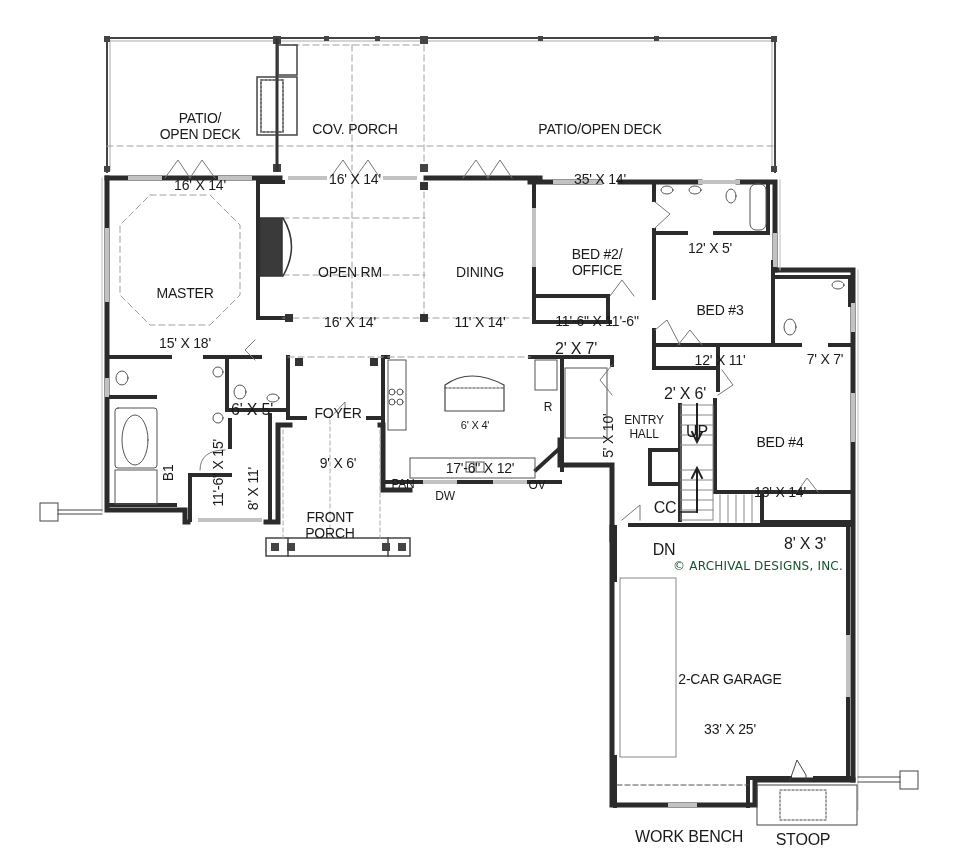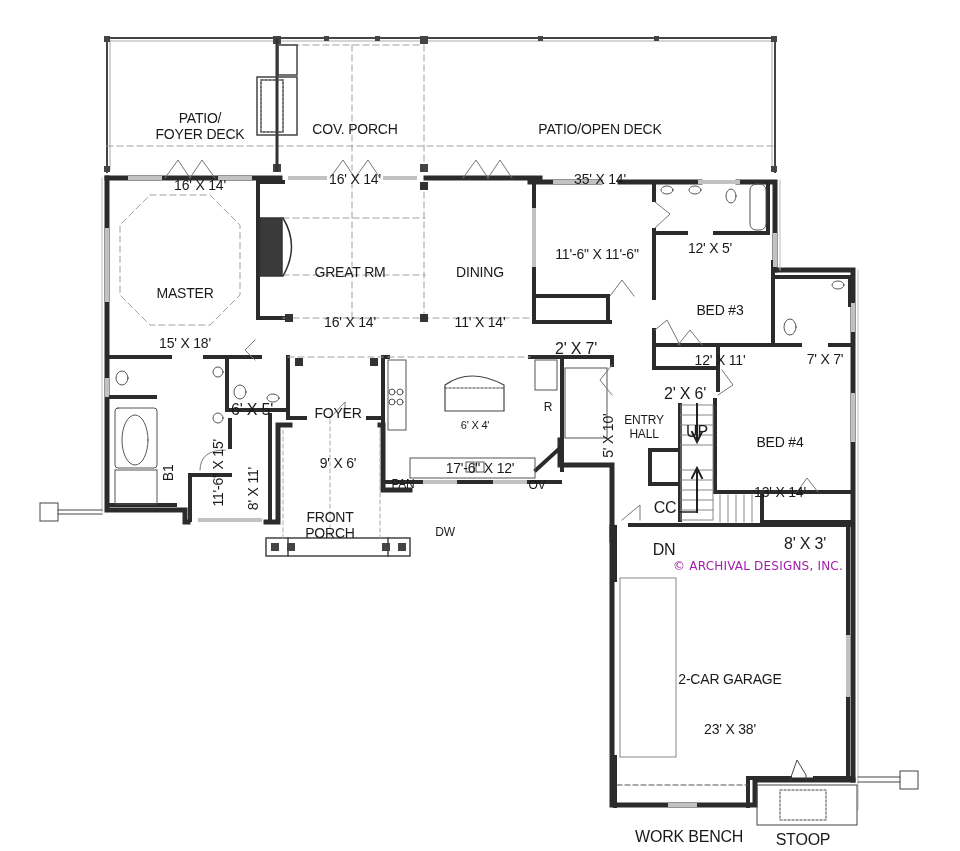--- a/index.html
+++ b/index.html
@@ -5,21 +5,21 @@
   html, body { margin: 0; padding: 0; background: #ffffff; }
   body { width: 960px; height: 851px; overflow: hidden; position: relative; }
   #plan { position: absolute; left: 0; top: 0; width: 960px; height: 851px; }
   .lbl { position: absolute; font-family: "Liberation Sans", sans-serif; color: #1a1a1a; text-align: center; white-space: pre; line-height: 1.2; letter-spacing: -0.2px; }
   .fs14 { font-size: 14px; }
   .fs13 { font-size: 16px; }
   .fs12 { font-size: 12px; }
   .fs10 { font-size: 12px; }
   .fs9 { font-size: 11px; }
   .vert { transform: rotate(-90deg); transform-origin: center center; }
-  .copy { font-family: "DejaVu Sans", sans-serif; font-size: 12px; letter-spacing: 0.2px; color: #a21caf; }
+  .copy { font-family: "DejaVu Sans", sans-serif; font-size: 12px; letter-spacing: 0.2px; color: #14532d; }
 </style>
 </head>
 <body>
 
 <svg id="plan" viewBox="0 0 960 851" xmlns="http://www.w3.org/2000/svg">
   <g fill="none" stroke-linecap="square">
 
     <g stroke="#444" stroke-width="2">
       <polyline points="107,172 107,38 775,38 775,172"></polyline>
     </g>
@@ -320,44 +320,46 @@
       <line x1="58" y1="514" x2="102" y2="514"></line>
       <rect x="900" y="771" width="18" height="18"></rect>
       <line x1="858" y1="777" x2="900" y2="777"></line>
       <line x1="858" y1="782" x2="900" y2="782"></line>
     </g>
   </g>
 </svg>
 
 <div class="lbl fs14" style="left:140px;top:76px;width:120px;">
   <div>PATIO/
-FOYER DECK</div>
+OPEN DECK</div>
   <div>16' X 14'</div>
 </div>
 <div class="lbl fs14" style="left:300px;top:87px;width:110px;">
   <div>COV. PORCH</div>
   <div>16' X 14'</div>
 </div>
 <div class="lbl fs14" style="left:520px;top:87px;width:160px;">
   <div>PATIO/OPEN DECK</div>
   <div>35' X 14'</div>
 </div>
 <div class="lbl fs14" style="left:135px;top:251px;width:100px;">
   <div>MASTER</div>
   <div>15' X 18'</div>
 </div>
 <div class="lbl fs14" style="left:300px;top:230px;width:100px;">
-  <div>GREAT RM</div>
+  <div>OPEN RM</div>
   <div>16' X 14'</div>
 </div>
 <div class="lbl fs14" style="left:440px;top:230px;width:80px;">
   <div>DINING</div>
   <div>11' X 14'</div>
 </div>
 <div class="lbl fs14" style="left:545px;top:212px;width:104px;">
+  <div>BED #2/
+OFFICE</div>
   <div>11'-6" X 11'-6"</div>
 </div>
 <div class="lbl fs14" style="left:680px;top:206px;width:60px;">
   <div>12' X 5'</div>
 </div>
 <div class="lbl fs14" style="left:680px;top:268px;width:80px;">
   <div>BED #3</div>
   <div>12' X 11'</div>
 </div>
 <div class="lbl fs13" style="left:550px;top:301px;width:52px;">
@@ -389,21 +391,21 @@
 </div>
 <div class="lbl fs9" style="left:450px;top:393px;width:50px;">
   <div>6' X 4'</div>
 </div>
 <div class="lbl fs14" style="left:430px;top:426px;width:100px;">
   <div>17'-6" X 12'</div>
 </div>
 <div class="lbl fs12" style="left:386px;top:448px;width:34px;">
   <div>PAN</div>
 </div>
-<div class="lbl fs12" style="left:430px;top:460px;width:30px;margin-top:36px;">
+<div class="lbl fs12" style="left:430px;top:460px;width:30px;">
   <div>DW</div>
 </div>
 <div class="lbl fs12" style="left:525px;top:449px;width:24px;">
   <div>OV</div>
 </div>
 <div class="lbl fs12" style="left:540px;top:371px;width:16px;">
   <div>R</div>
 </div>
 <div class="lbl fs14 vert" style="left:575px;top:402px;width:50px;">
   <div>5' X 10'</div>
@@ -426,20 +428,20 @@
   <div>13' X 14'</div>
 </div>
 <div class="lbl fs13" style="left:775px;top:496px;width:60px;">
   <div>8' X 3'</div>
 </div>
 <div class="lbl copy" style="left:668px;top:530px;width:180px;">
   <div>© ARCHIVAL DESIGNS, INC.</div>
 </div>
 <div class="lbl fs14" style="left:670px;top:637px;width:120px;">
   <div>2-CAR GARAGE</div>
-  <div>23' X 38'</div>
+  <div>33' X 25'</div>
 </div>
 <div class="lbl fs13" style="left:635px;top:789px;width:100px;">
   <div>WORK BENCH</div>
 </div>
 <div class="lbl fs13" style="left:775px;top:792px;width:56px;">
   <div>STOOP</div>
 </div>
 
 </body></html>

